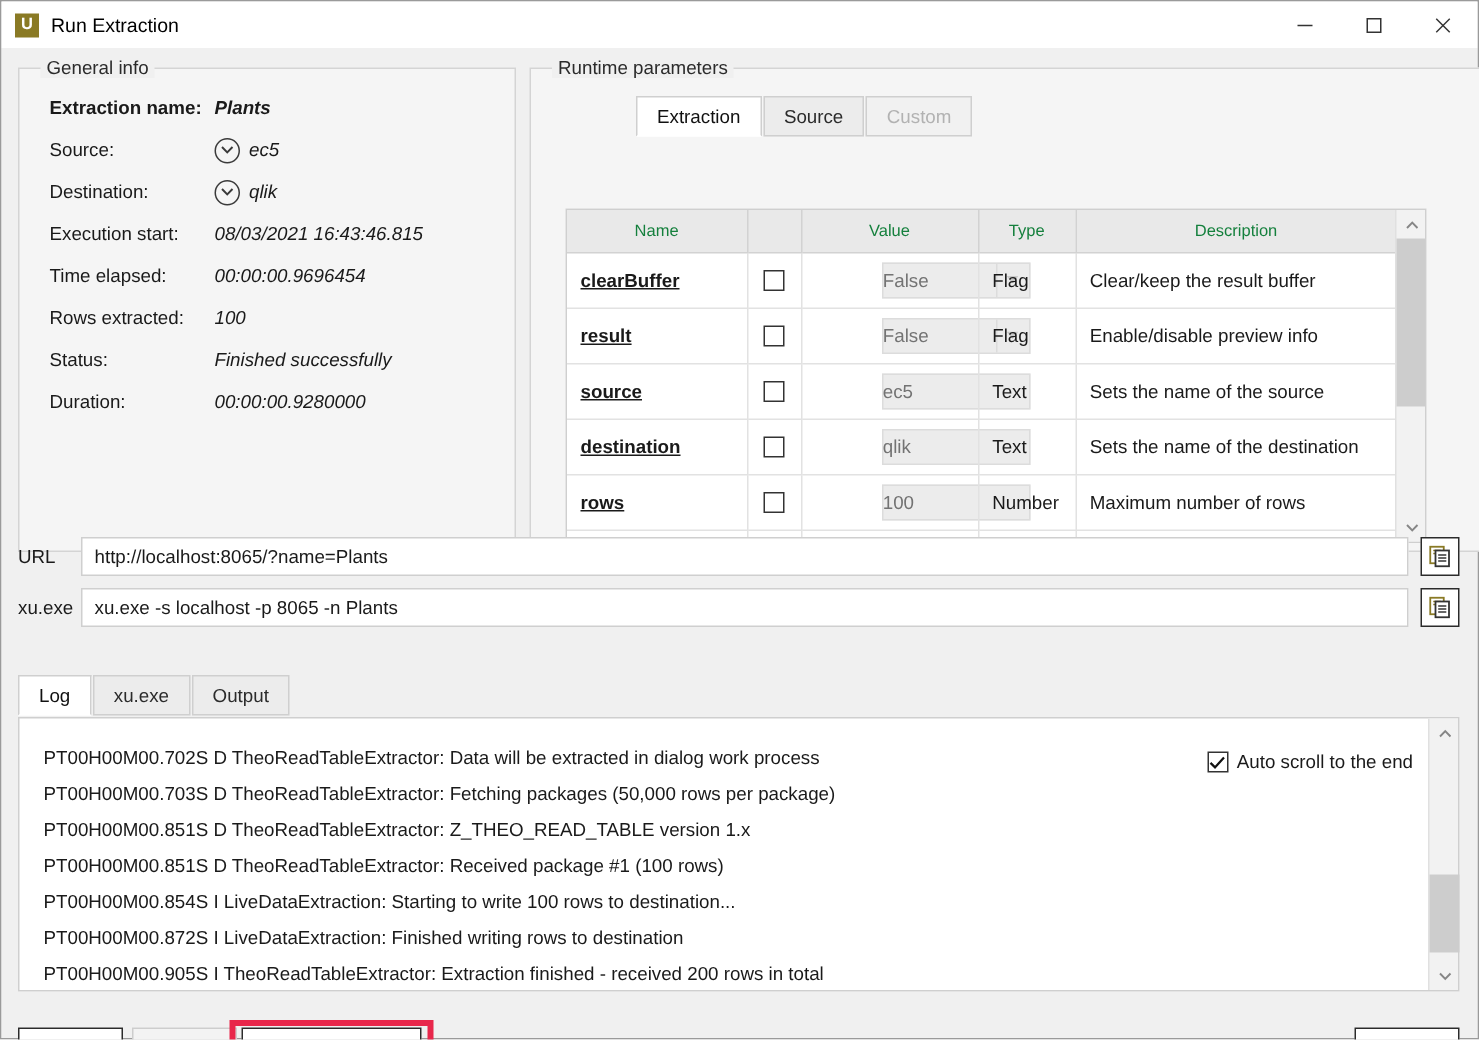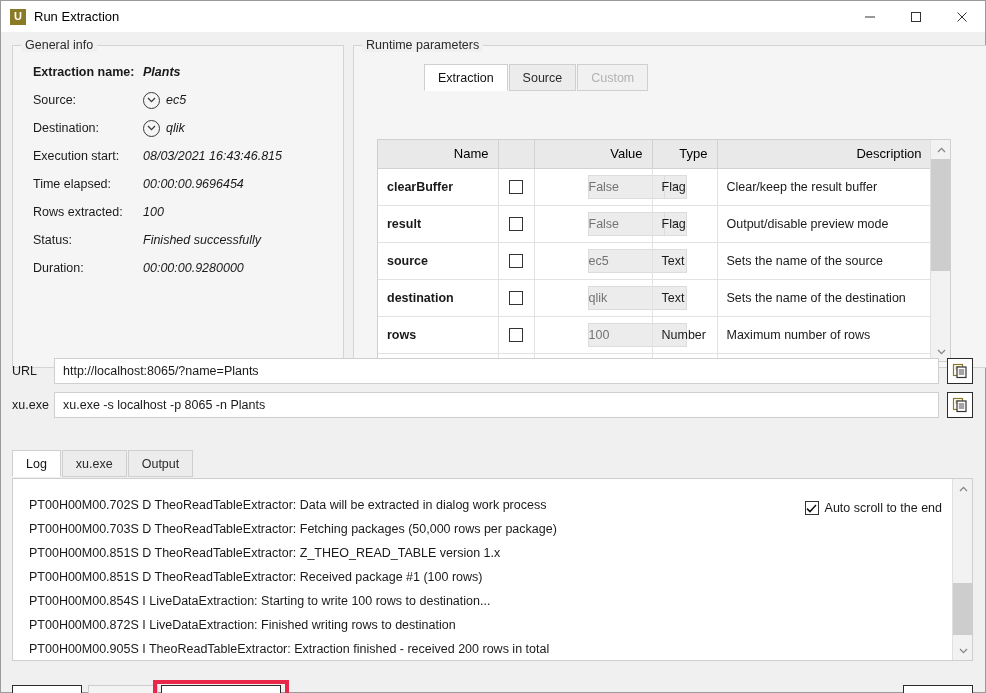--- a/index.html
+++ b/index.html
@@ -47,21 +47,21 @@
     background: #f0f0f0;
   }
 
   
   .groupbox {
     position: absolute;
     border: 1px solid #d4d4d4;
     background: #f5f5f5;
   }
   .group-legend {
-    position: absolute; top: -8px; left: 8px;
+    position: absolute; top: -8px; left: 14px;
     background: #f0f0f0;
     padding: 0 4px;
     font-size: 12.5px; color: #2b2b2b;
   }
 
   #grp-general { left: 11px; top: 13px; width: 332px; height: 323px; }
   #grp-runtime { left: 352px; top: 13px; width: 717px; height: 323px; }
 
   
   .ginfo { position: absolute; left: 0; top: 12px; width: 100%; }
@@ -91,28 +91,28 @@
   .tab.disabled { color: #b2b2b2; background: #f1f1f1; }
 
   
   #ptable-wrap {
     position: absolute; left: 23px; top: 93px; width: 574px; height: 223px;
     border: 1px solid #cfcfcf; background: #ffffff; overflow: hidden;
   }
   table.ptable { border-collapse: collapse; width: 553px; table-layout: fixed; }
   table.ptable th {
     background: #e9e9e9; border-right: 1px solid #d2d2d2; border-bottom: 1px solid #d2d2d2;
-    font-weight: normal; text-align: right; color: #000000;
-    height: 28px; padding: 0 9px; font-size: 13px;
+    font-weight: normal; text-align: center; color: #15803d;
+    height: 28px; padding: 0 9px; font-size: 11px;
   }
   table.ptable td {
     border-right: 1px solid #e2e2e2; border-bottom: 1px solid #e2e2e2;
     height: 37px; padding: 0 9px; color: #1a1a1a; vertical-align: middle;
   }
-  table.ptable td.namecell { font-weight: bold; }
+  table.ptable td.namecell { font-weight: bold; text-decoration: underline; }
   .chk {
     width: 14px; height: 14px; border: 1px solid #333; background: #fff;
     display: inline-block; vertical-align: middle;
   }
   .vfield {
     height: 24px; border: 1px solid #dcdcdc; background: #ececec;
     display: flex; align-items: center;
     color: #737373; font-size: 12.5px; 
     width: 100%;
     margin-left: 44px;
@@ -323,21 +323,21 @@
                 <div class="vfield">
                   <span>False</span>
                   <span class="vdrop">
                     <svg width="8" height="5" viewBox="0 0 8 5">
                         <polygon points="0,0 8,0 4,5" fill="#c9c9c9"></polygon>
                       </svg>
                   </span>
                 </div>
               </td>
               <td>Flag</td>
-              <td>Output/disable preview mode</td>
+              <td>Enable/disable preview info</td>
             </tr>
             <tr>
               <td class="namecell">source</td>
               <td style="text-align:center"><span class="chk"></span></td>
               <td class="valcell">
                 <div class="vfield">
                   <span>ec5</span>
                 </div>
               </td>
               <td>Text</td>

